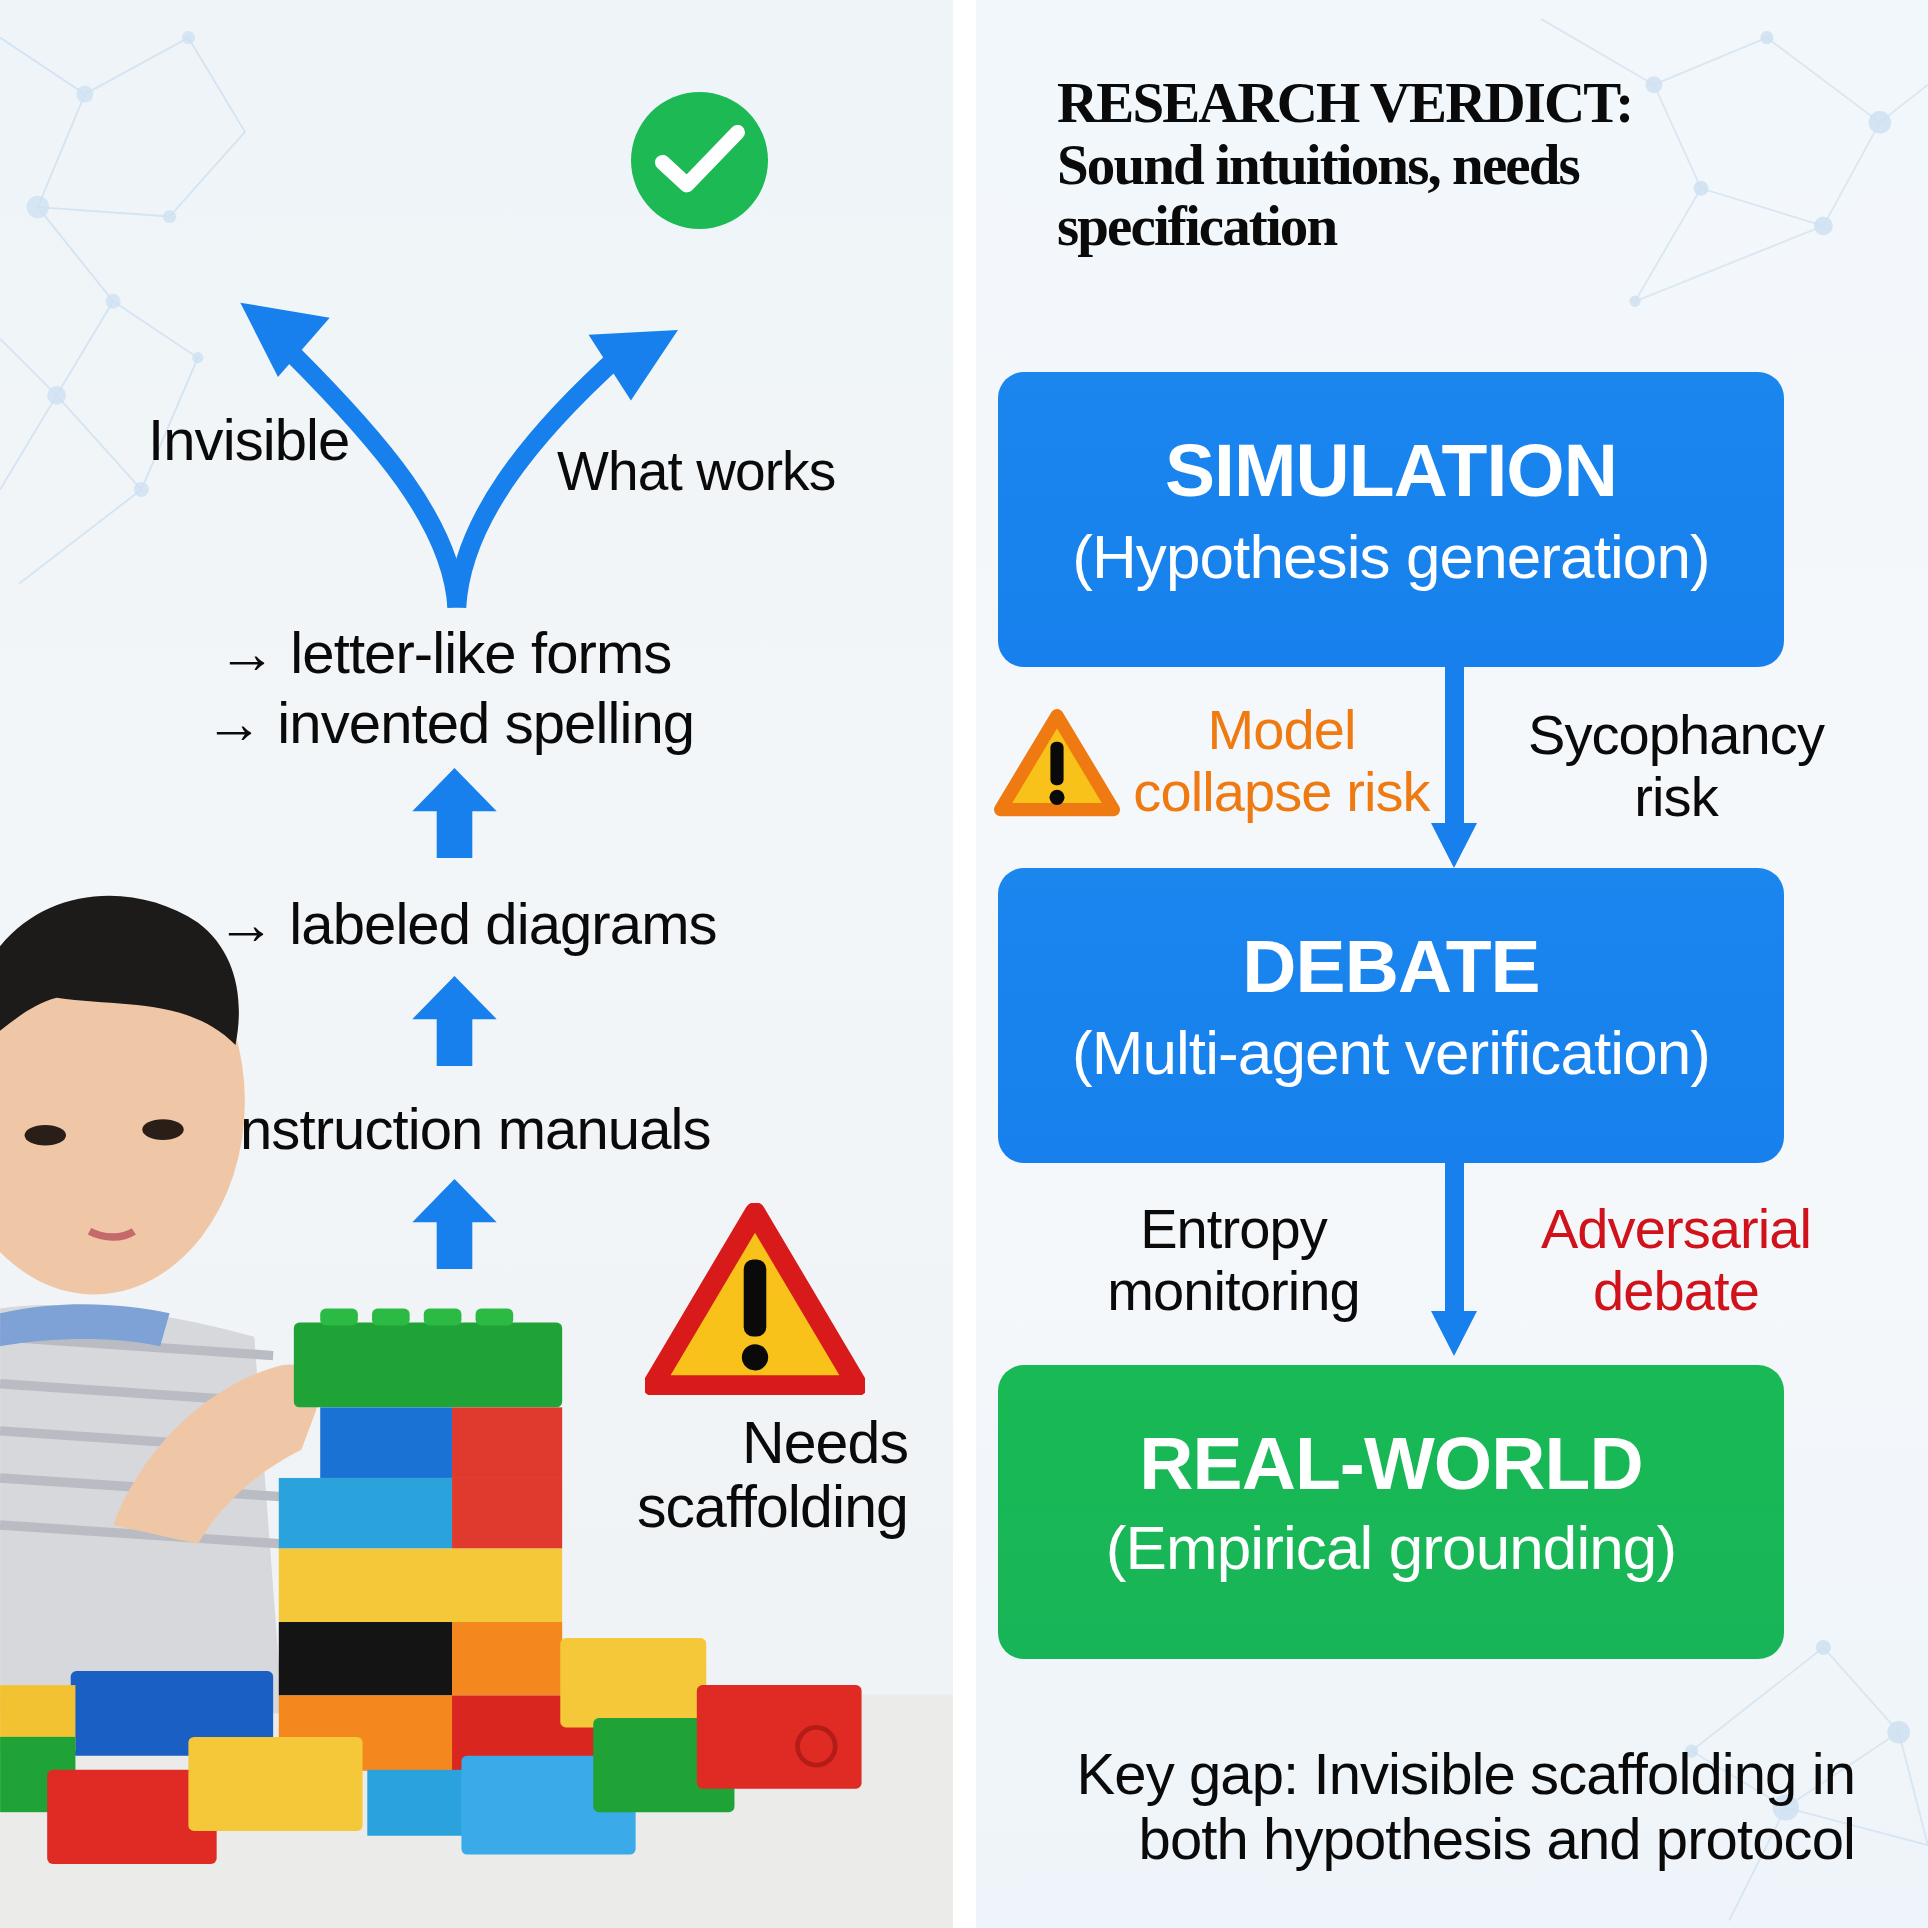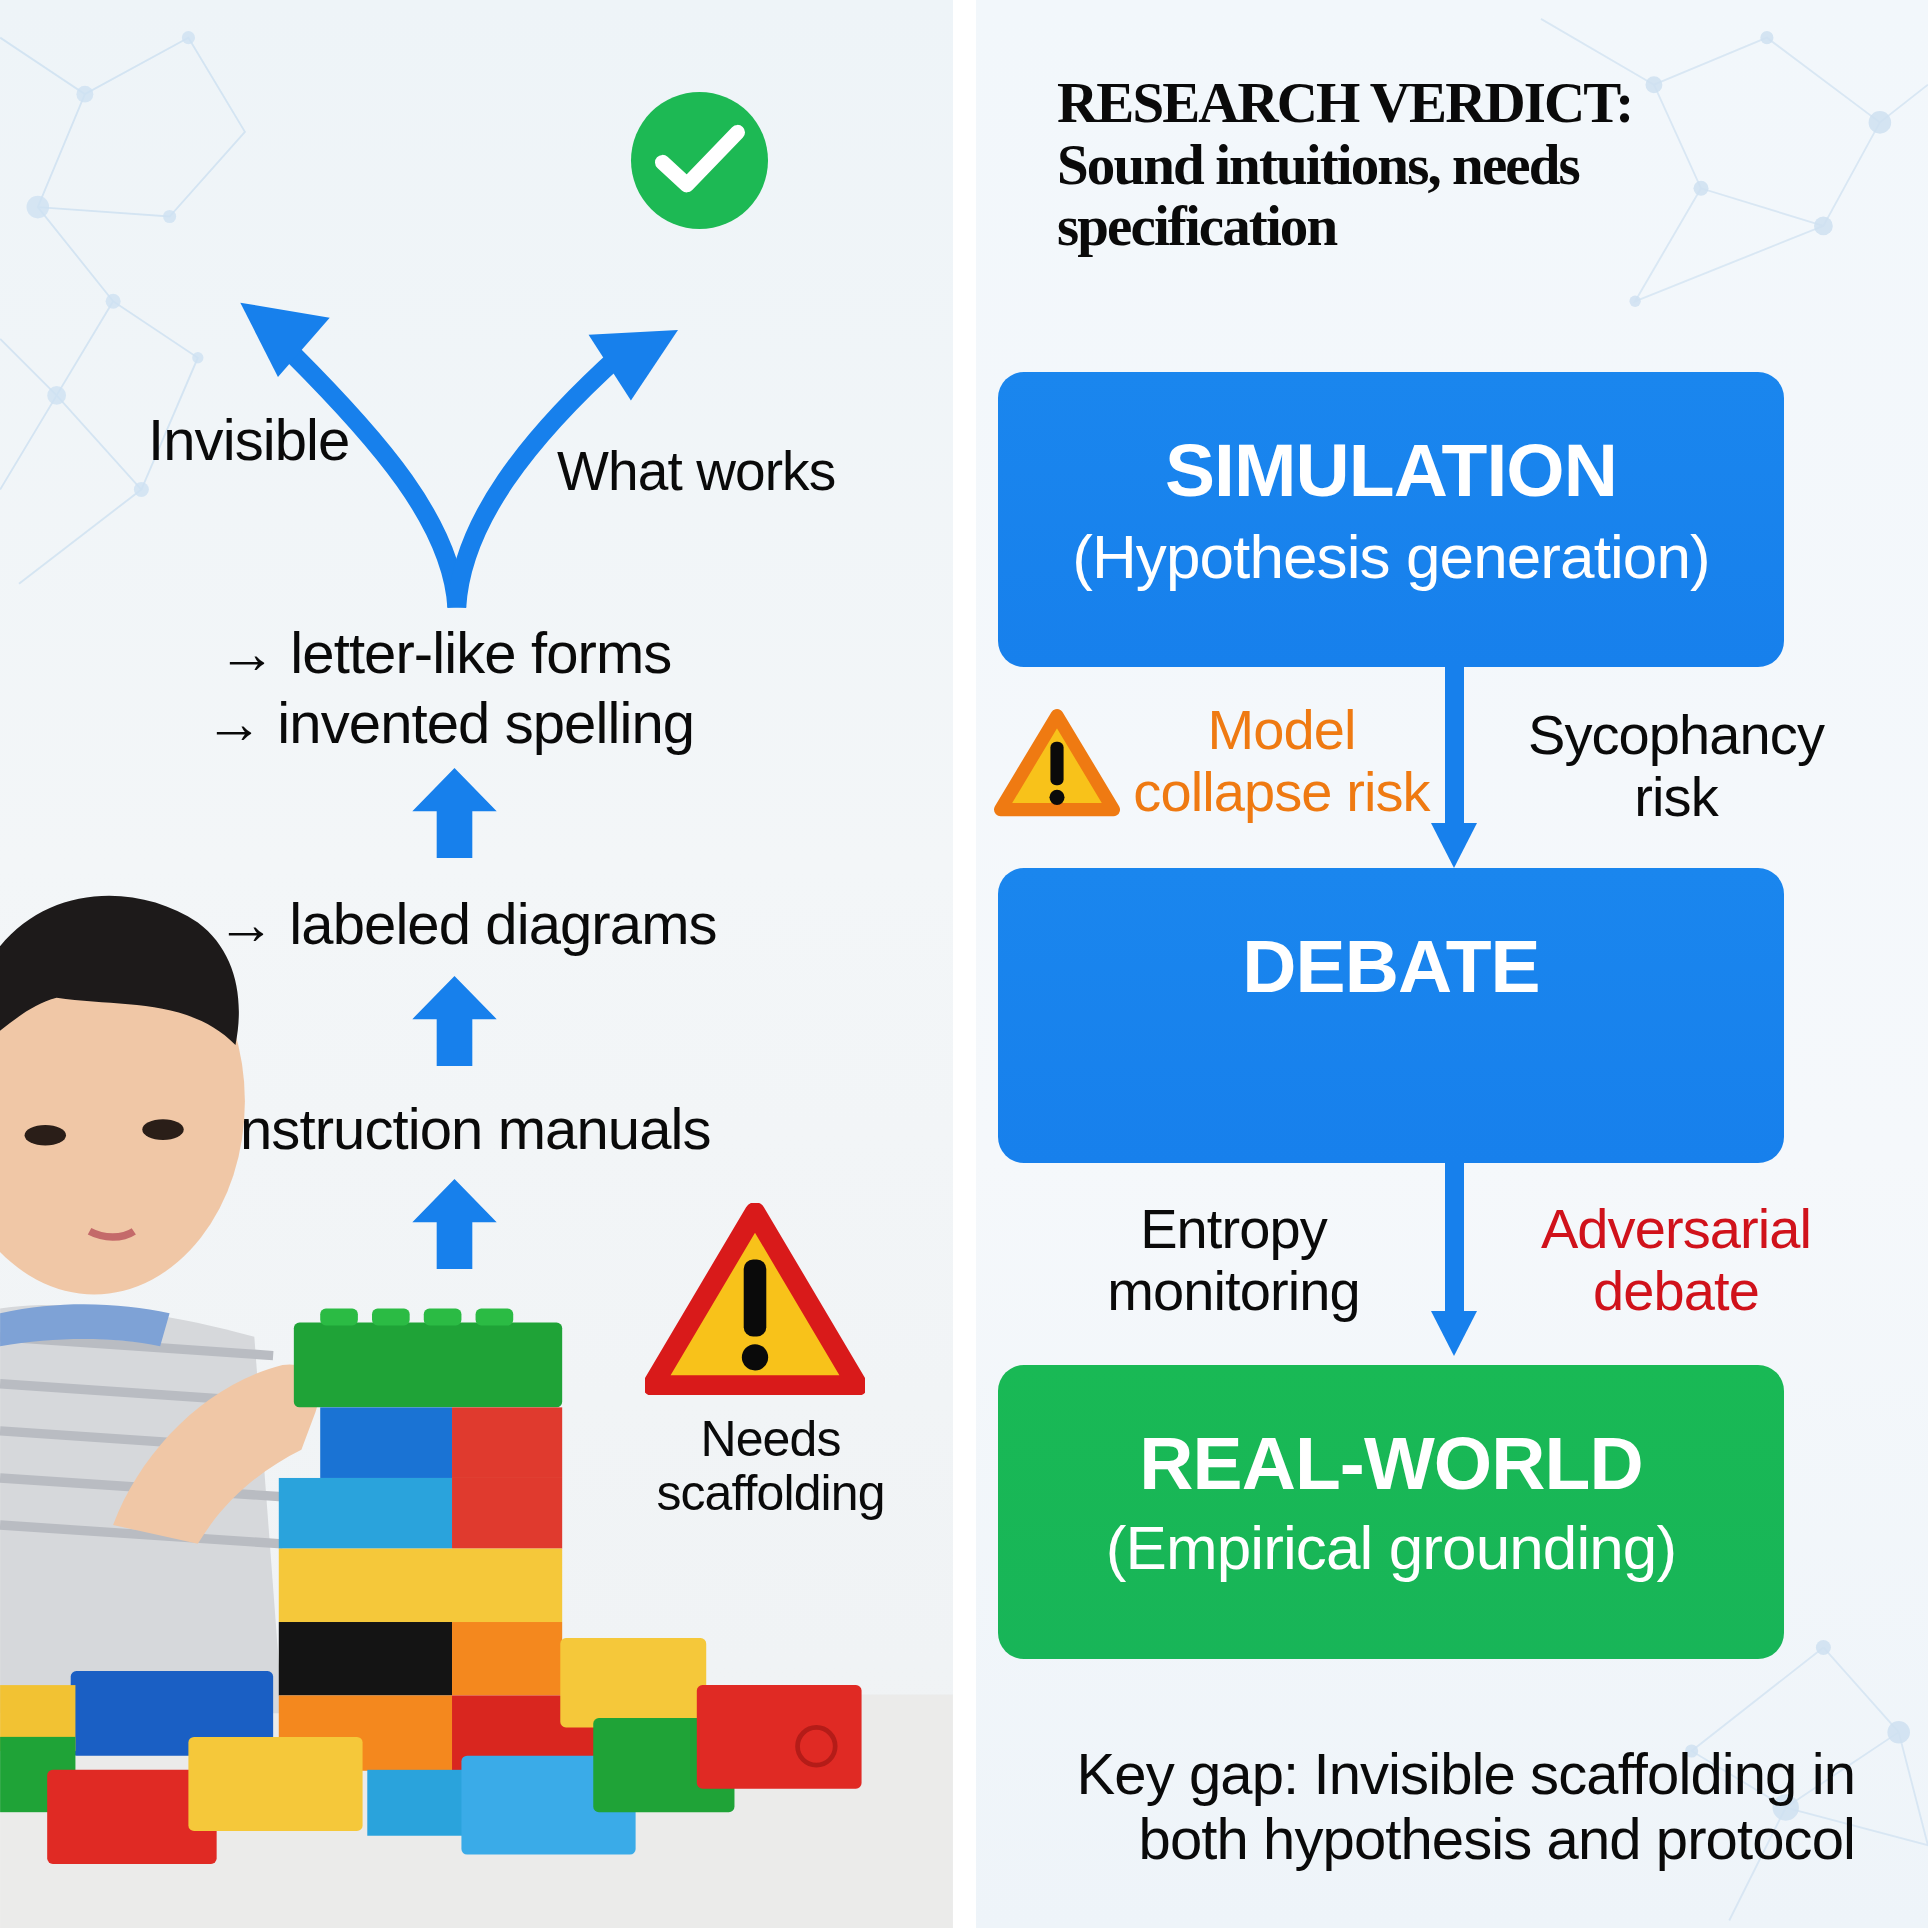--- a/index.html
+++ b/index.html
@@ -18,21 +18,21 @@
   
   .lbl-scribbling { left: 87px; top: 146px; width: 273px; font-size: 58px; text-align: center; line-height: 1.08; white-space: pre-line; }
   .lbl-functional { left: 494px; top: 243px; font-size: 62px; }
   .lbl-intivers { left: 148px; top: 411px; font-size: 58px; }
   .lbl-whatworks { left: 557px; top: 444px; font-size: 55px; }
   .lbl-stage { font-size: 58px; }
   .lbl-letter { left: 218px; top: 624px; }
   .lbl-invented { left: 205px; top: 694px; }
   .lbl-labeled { left: 217px; top: 895px; }
   .lbl-manuals { left: 228px; top: 1100px; }
-  .lbl-needs { left: 620px; top: 1412px; width: 301px; font-size: 50px; text-align: center; line-height: 1.08; white-space: pre-line; }
+  .lbl-needs { left: 607px; top: 1412px; width: 301px; font-size: 59px; text-align: right; line-height: 1.08; white-space: pre-line; }
 
   .check-badge { position: absolute; left: 631px; top: 92px; width: 137px; height: 137px; border-radius: 50%; background: #1db954; display: flex; align-items: center; justify-content: center; }
 
   
   .photo { position: absolute; left: 0; top: 866px; width: 953px; height: 1062px; }
 
   
   .heading { position: absolute; left: 1057px; top: 72px; font-size: 57px; font-weight: 700; line-height: 1.08; letter-spacing: -1.9px; white-space: pre-line; font-family: Liberation Serif, serif; }
 
   .box { position: absolute; left: 998px; width: 786px; border-radius: 26px; color: #fff; text-align: center; }
@@ -221,20 +221,21 @@
   <rect x="61" y="36" width="14" height="46" rx="6" fill="#0a0a0a"></rect>
   <circle cx="68" cy="95" r="8" fill="#0a0a0a"></circle>
 </svg>
 <div class="side-lbl lbl-collapse">Model
 collapse risk</div>
 <div class="side-lbl lbl-syco">Sycophancy
 risk</div>
 
 <div class="box box-blue box-deb">
   <div class="box-title" style="top:55px;">DEBATE</div>
+  <div class="box-sub" style="top:149px;">(Multi-agent verification)</div>
 </div>
 
 <div class="flow-line" style="left:1445px;top:1163px;height:151px;"></div>
 <div class="flow-head" style="left:1431px;top:1311px;"></div>
 
 <div class="side-lbl lbl-entropy">Entropy
 monitoring</div>
 <div class="side-lbl lbl-advers">Adversarial
 debate</div>
 

